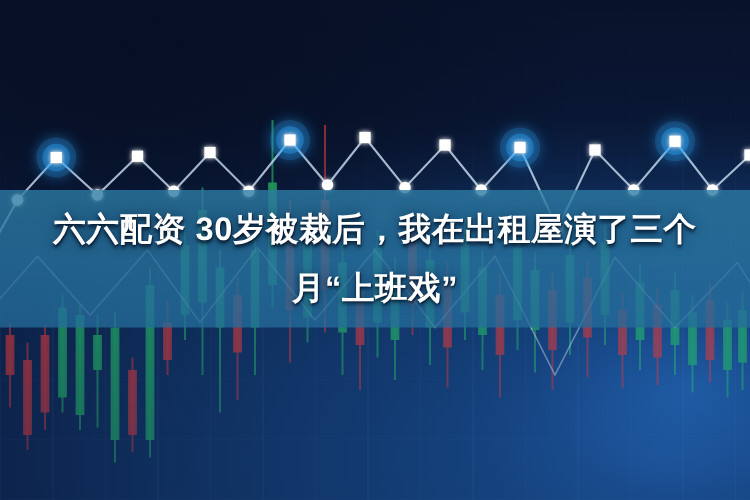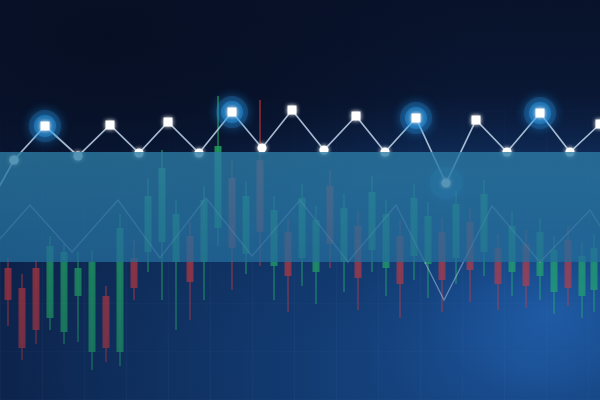--- a/index.html
+++ b/index.html
@@ -241,14 +241,15 @@
         <circle cx="324" cy="150" r="4.6" fill="#ffffff" filter="url(#tiny-glow)"></circle>
         <circle cx="385" cy="152" r="4.6" fill="#ffffff" filter="url(#tiny-glow)"></circle>
         <circle cx="446" cy="183" r="4.6" fill="#ffffff" filter="url(#tiny-glow)"></circle>
         <circle cx="507" cy="152" r="4.6" fill="#ffffff" filter="url(#tiny-glow)"></circle>
         <circle cx="570" cy="152" r="4.6" fill="#ffffff" filter="url(#tiny-glow)"></circle>
       </g>
   </svg>
 
   <div class="text-band"></div>
 
+  <div class="headline">六六配资 30岁被裁后，我在出租屋演了三个月“上班戏”</div>
 
 </div>
 
 </body></html>

